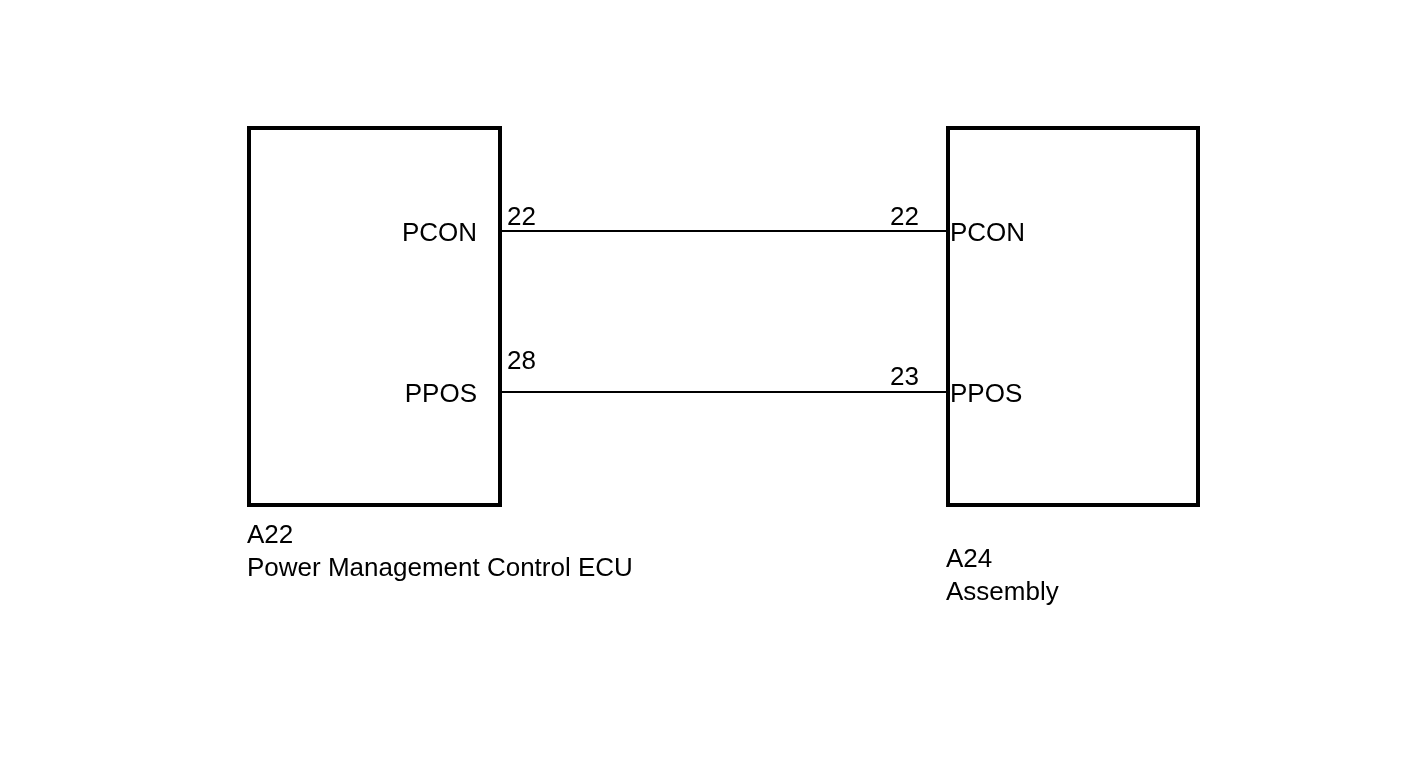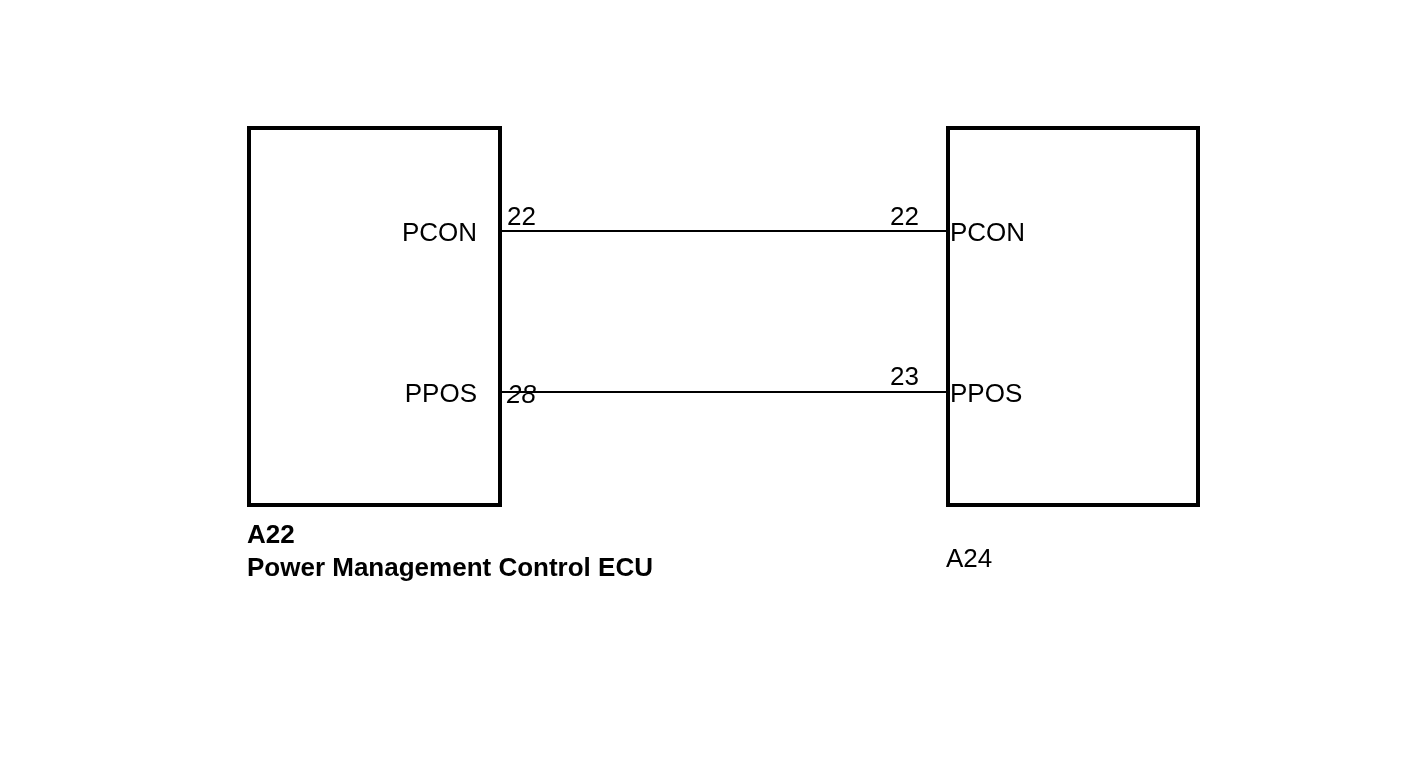--- a/index.html
+++ b/index.html
@@ -39,36 +39,36 @@
   .wire.w1 { top: 230px; }
   .wire.w2 { top: 391px; }
   .lbl {
     position: absolute;
     font-size: 26px;
     line-height: 26px;
     white-space: nowrap;
   }
   
   .term-l1 { left: 507px; top: 203px; }
-  .term-l2 { left: 507px; top: 381px; font-style: italic; }
+  .term-l2 { left: 507px; top: 347px; }
   .term-r1 { right: 487px; top: 203px; }
   .term-r2 { right: 487px; top: 363px; }
   
   .sig-l1 { right: 929px; top: 219px; }
   .sig-l2 { right: 929px; top: 380px; }
   .sig-r1 { left: 950px; top: 219px; }
   .sig-r2 { left: 950px; top: 380px; }
   
   .caption {
     position: absolute;
     font-size: 26px;
     line-height: 33px;
     white-space: nowrap;
   }
-  .caption.left  { left: 247px; top: 518px; font-weight: bold; }
+  .caption.left  { left: 247px; top: 518px; }
   .caption.right { left: 946px; top: 518px; margin-top: 24px; }
 </style>
 </head>
 <body>
 
 <div class="canvas">
 
   <div class="ecu-box left"></div>
   <div class="ecu-box right"></div>
 
@@ -87,15 +87,16 @@
   <span class="lbl sig-r1">PCON</span>
   <span class="lbl sig-r2">PPOS</span>
 
   <div class="caption left">
     <div>A22</div>
     <div>Power Management Control ECU</div>
   </div>
 
   <div class="caption right">
     <div>A24</div>
+    <div>Assembly</div>
   </div>
 
 </div>
 
 </body></html>

